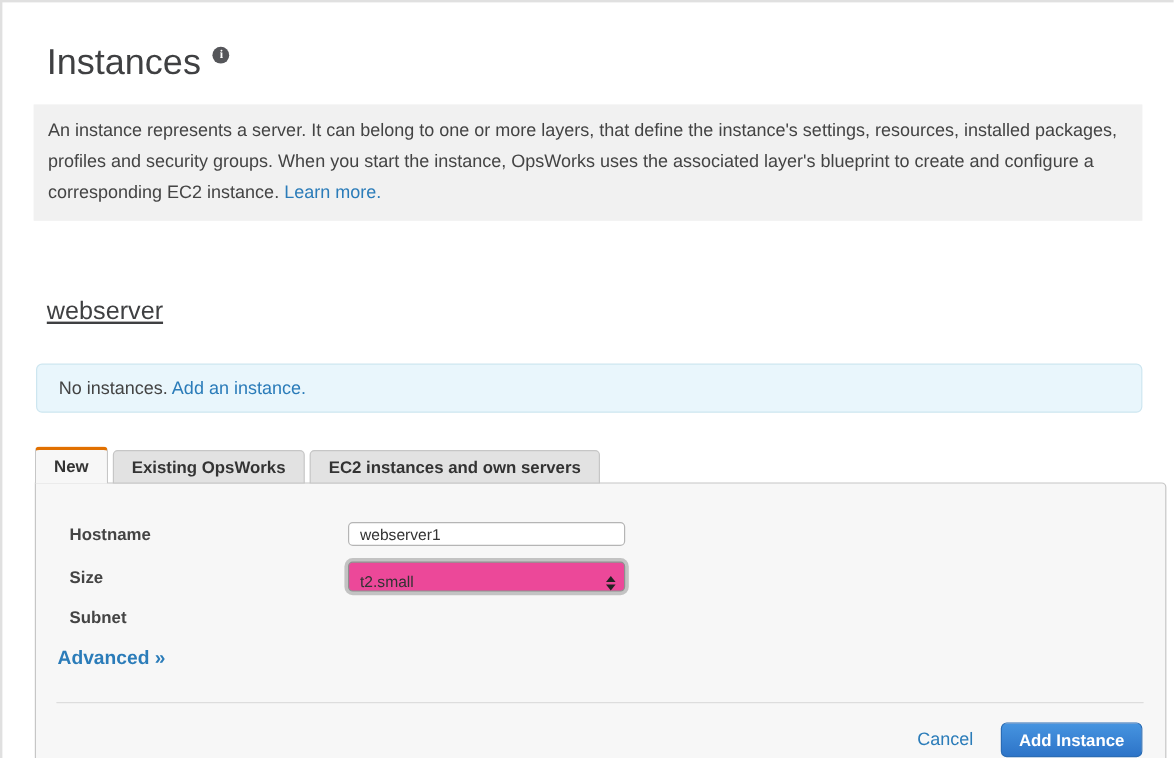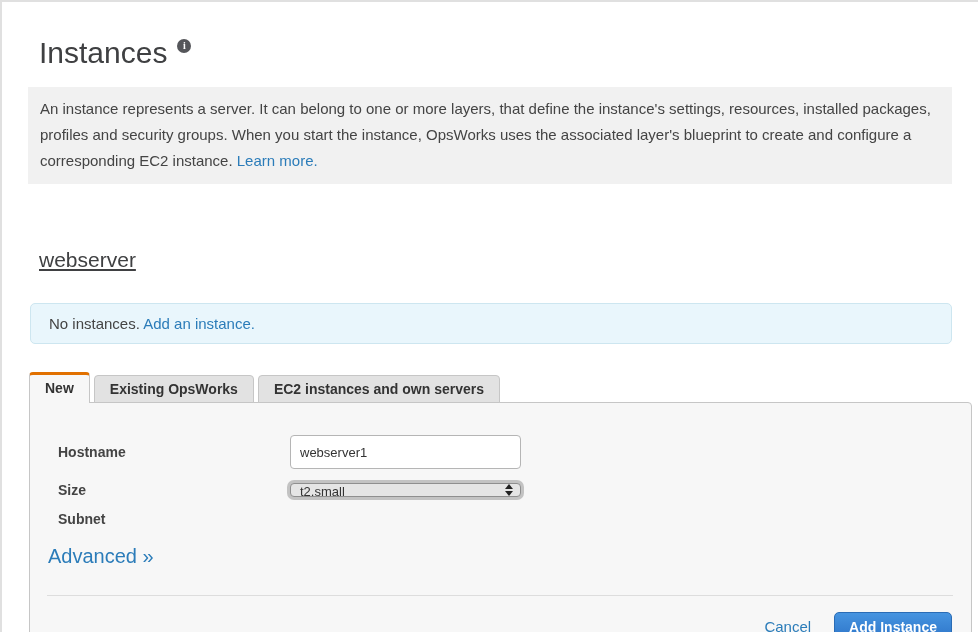--- a/index.html
+++ b/index.html
@@ -53,35 +53,35 @@
   
   .panel {
     margin-left:27px; width:943px; height:246px;
     background:#f7f7f7; border:1px solid #c6c6c6; border-radius:0 4px 4px 4px;
     position:relative; z-index:1;
   }
   .form-row { display:flex; align-items:center; margin:0 0 13px 28px; }
   .form-row.first { padding-top:32px; }
   .form-label { width:232px; font-size:14px; font-weight:bold; color:#444; }
   .text-input {
-    width:231px; height:34px; border:1px solid #b5b5b5; border-radius:4px;
+    width:231px; height:20px; border:1px solid #b5b5b5; border-radius:4px;
     background:#fff; padding:0 9px; font-size:13px; color:#333;
     font-family:"Liberation Sans", sans-serif; outline:none;
   }
   .select-box {
-    width:231px; height:14px; border:1px solid #a8a8a8; border-radius:4px;
-    background:#e5e5e5; display:flex; align-items:flex-start; justify-content:space-between;
+    width:231px; height:25px; border:1px solid #a8a8a8; border-radius:4px;
+    background:#ec4899; display:flex; align-items:flex-end; justify-content:space-between;
     padding:0 7px 0 9px; font-size:13px; color:#333; cursor:pointer;
   }
   .select-box.focused { box-shadow:0 0 0 3px #c3c3c3; border-color:#8f8f8f; }
   .spin { display:flex; flex-direction:column; align-items:center; }
   .spin .up { width:0; height:0; border-left:4px solid transparent; border-right:4px solid transparent; border-bottom:5px solid #222; margin-bottom:2px; }
   .spin .down { width:0; height:0; border-left:4px solid transparent; border-right:4px solid transparent; border-top:5px solid #222; }
 
-  .advanced { display:inline-block; margin:5px 0 0 18px; font-size:20px; font-weight:normal; }
+  .advanced { display:inline-block; margin:5px 0 0 18px; font-size:16px; font-weight:bold; }
 
   .divider { border-top:1px solid #ddd; margin:27px 18px 0 17px; }
   .footer { display:flex; justify-content:flex-end; align-items:center; padding:16px 19px 0 0; }
   .cancel-link { font-size:15px; color:#2b7cb9; text-decoration:none; margin-right:23px; cursor:pointer; }
   .btn-primary {
     height:29px; padding:0 14px; border-radius:5px; border:1px solid #2a6cb5;
     background:linear-gradient(#4694e0, #2d74c8); color:#fff;
     font-size:14px; font-weight:bold; font-family:"Liberation Sans", sans-serif; cursor:pointer;
   }
 </style>

